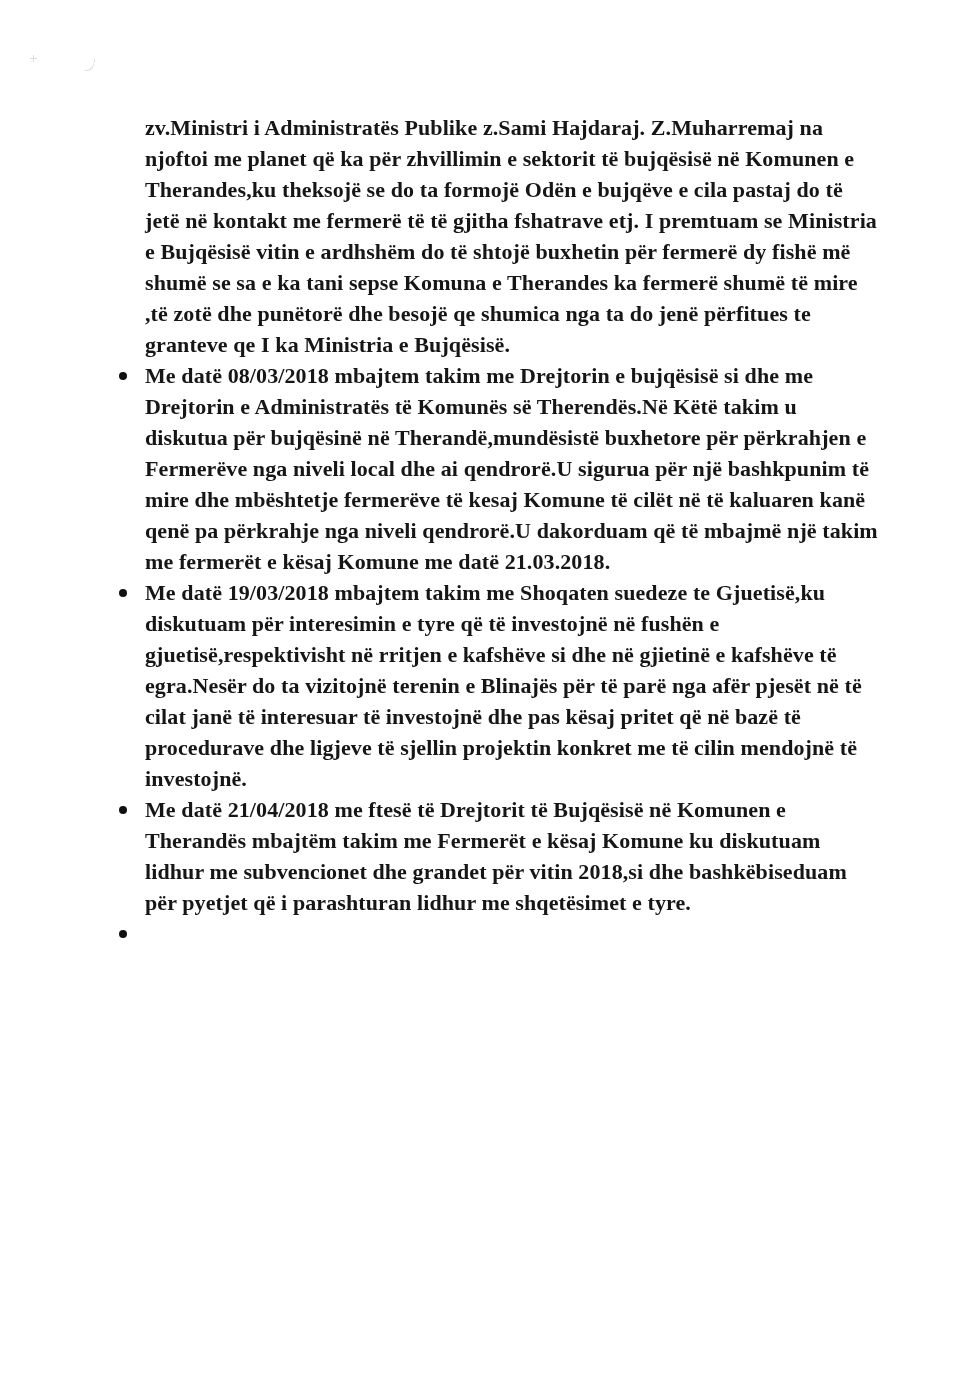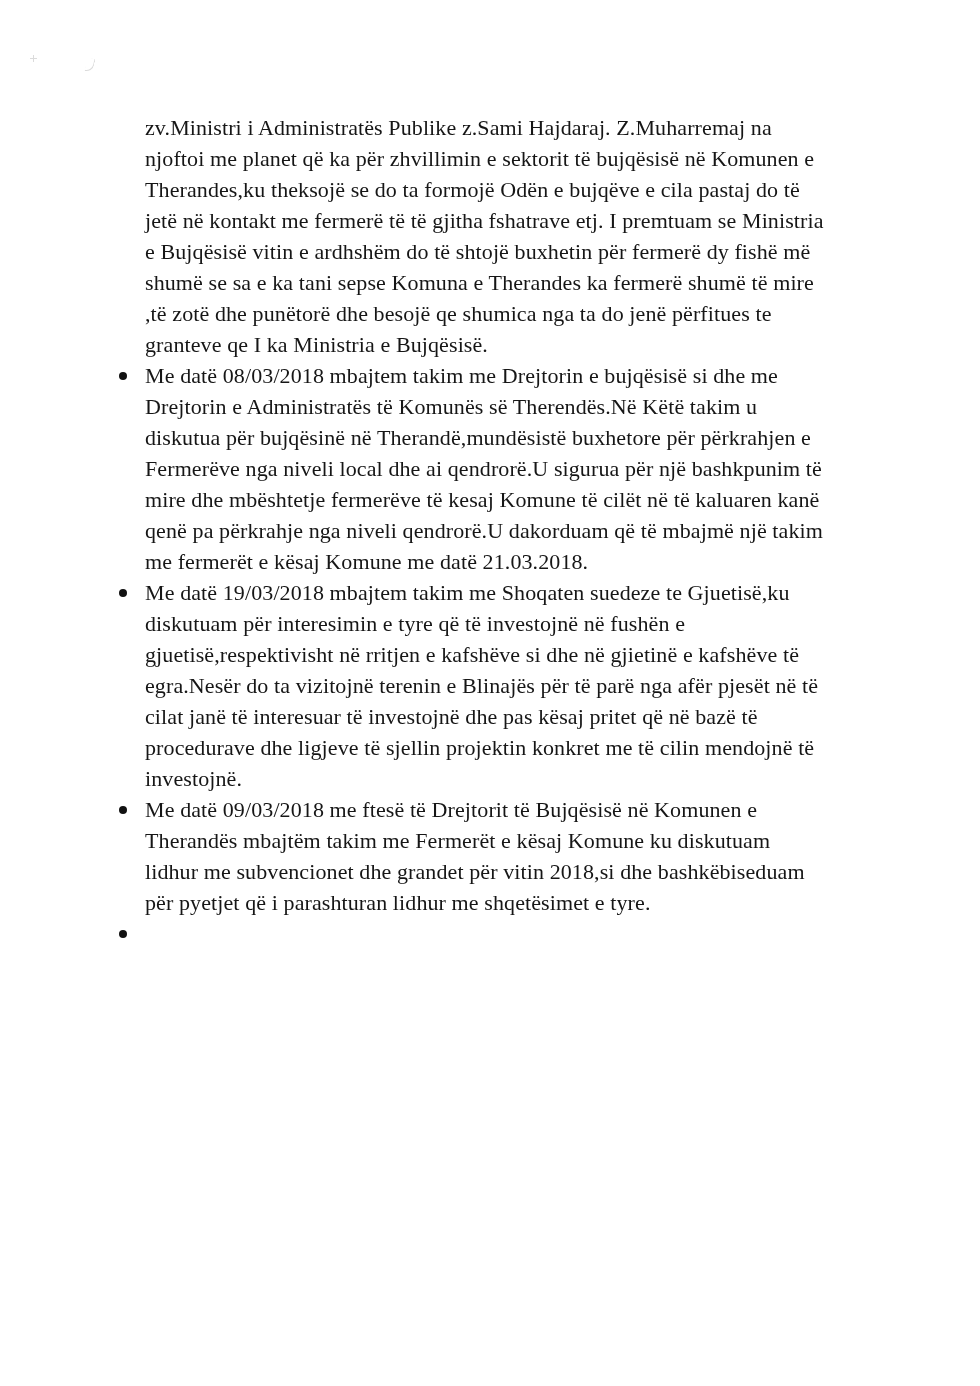--- a/index.html
+++ b/index.html
@@ -47,20 +47,21 @@
   }
 
   .textblock {
     position: absolute;
     left: 145px;
     top: 112px;
     width: 760px;
     font-size: 22px;
     line-height: 31px;
     letter-spacing: 0.1px;
+    font-weight: bold;
   }
 
   .intro {
     white-space: pre-line;
   }
 
   ul.bullets {
     list-style: none;
   }
 
@@ -110,21 +111,21 @@
 mire dhe mbështetje fermerëve të kesaj Komune të cilët në të kaluaren kanë
 qenë pa përkrahje nga niveli qendrorë.U dakorduam që të mbajmë një takim
 me fermerët e kësaj Komune me datë 21.03.2018.</li>
       <li>Me datë 19/03/2018 mbajtem takim me Shoqaten suedeze te Gjuetisë,ku
 diskutuam për interesimin e tyre që të investojnë në fushën e
 gjuetisë,respektivisht në rritjen e kafshëve si dhe në gjietinë e kafshëve të
 egra.Nesër do ta vizitojnë terenin e Blinajës për të parë nga afër pjesët në të
 cilat janë të interesuar të investojnë dhe pas kësaj pritet që në bazë të
 procedurave dhe ligjeve të sjellin projektin konkret me të cilin mendojnë të
 investojnë.</li>
-      <li>Me datë 09/03/2018 me ftesë të Drejtorit të Bujqësisë në Komunen e
+      <li>Me datë 21/04/2018 me ftesë të Drejtorit të Bujqësisë në Komunen e
 Therandës  mbajtëm takim me Fermerët e kësaj Komune ku diskutuam
 lidhur me subvencionet dhe grandet për vitin 2018,si dhe bashkëbiseduam
 për pyetjet që i parashturan lidhur me shqetësimet e tyre.</li>
       <li></li>
     </ul>
 
   </div>
 
 </div>
 

